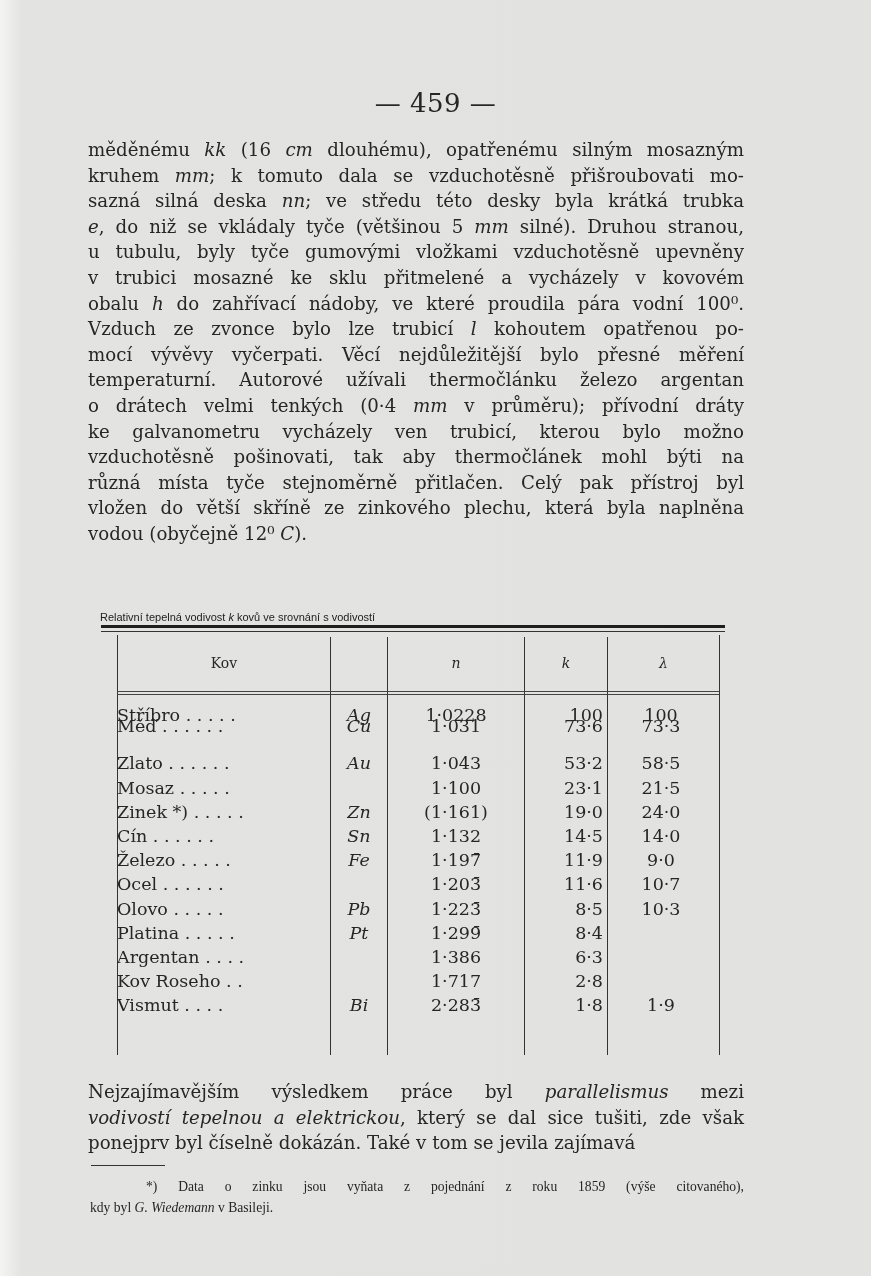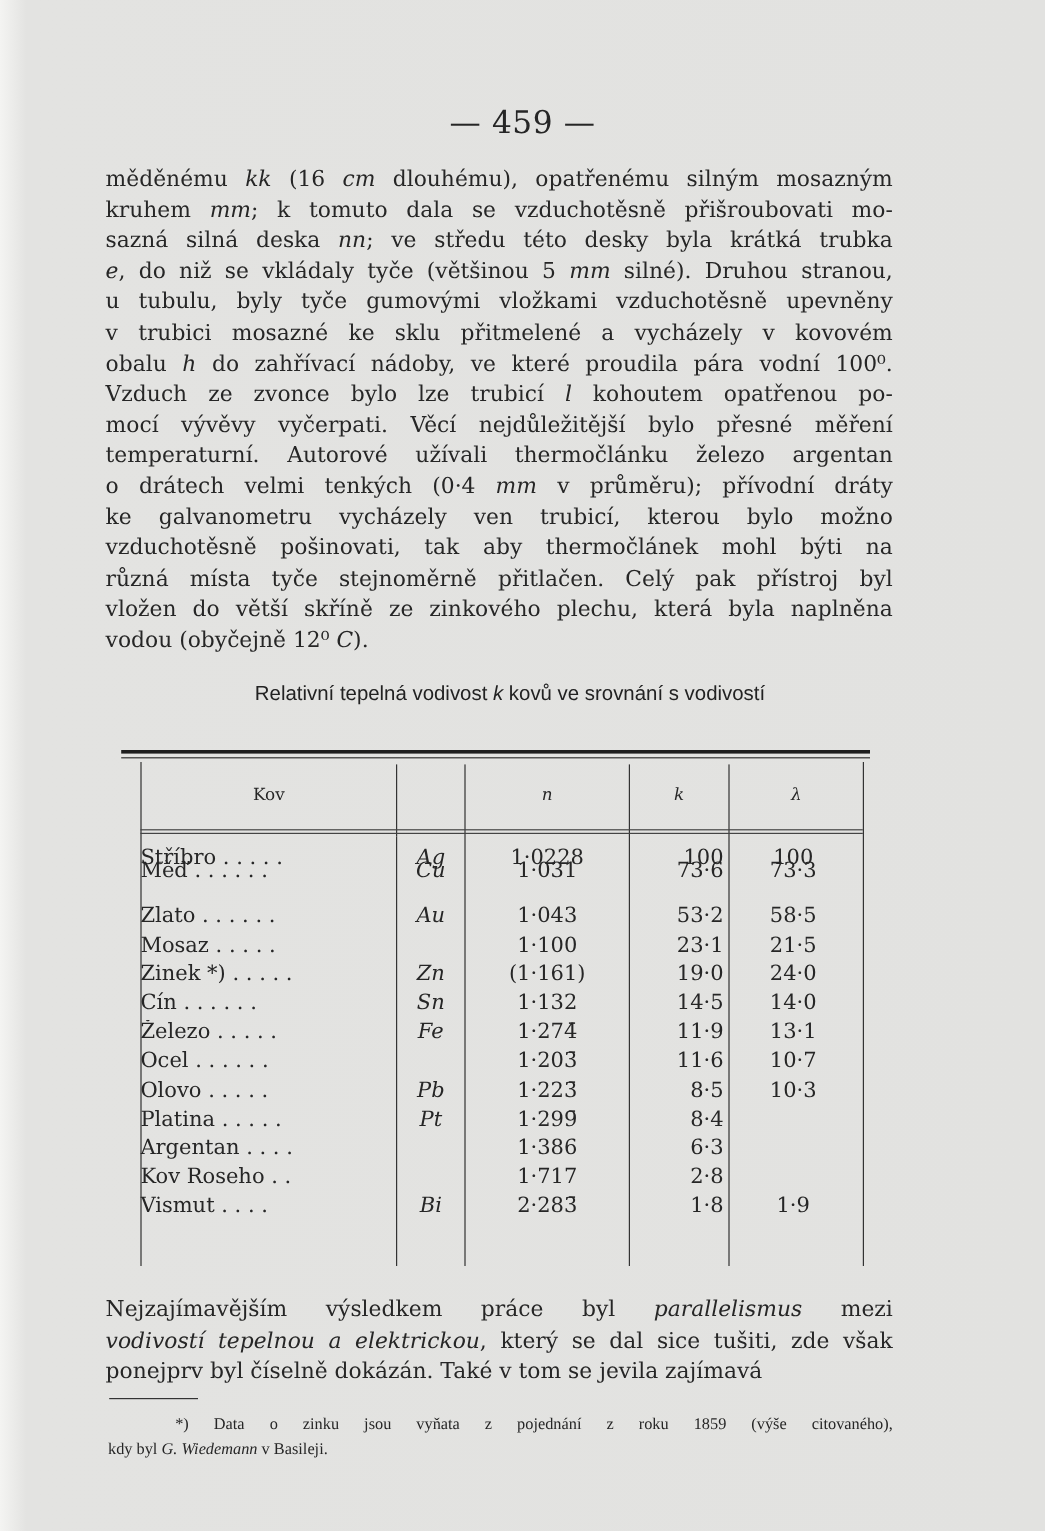--- a/index.html
+++ b/index.html
@@ -13,22 +13,22 @@
   .page { position:absolute; left:0; top:0; width:871px; height:1276px;
     background:linear-gradient(90deg,#f4f4f2 0px,#e3e3e1 22px,#e2e2e0 100%); }
   .pageno { position:absolute; top:88px; left:0; width:871px; text-align:center;
     font-size:26px; letter-spacing:0.5px; }
   .body-text { position:absolute; left:88px; width:656px; font-size:18.2px; line-height:25.6px;
     text-align:justify; }
   .p1 { top:137px; }
   .line { display:block; text-align:justify; text-align-last:justify; white-space:nowrap; }
   .line.last { text-align-last:left; }
   i { font-style:italic; }
-  .caption { position:absolute; top:567px; left:100px; width:650px; text-align:center;
-    font-family:"Liberation Sans", "DejaVu Sans", sans-serif; font-size:17px; line-height:22px; color:#222; }
+  .caption { position:absolute; top:606px; left:100px; width:650px; text-align:left;
+    font-family:"Liberation Sans", "DejaVu Sans", sans-serif; font-size:11px; line-height:22px; color:#222; }
   .tbl { position:absolute; left:101px; top:625px; width:624px; height:432px; }
   .rule-thick { position:absolute; left:0; top:0; width:624px; height:3px; background:#1e1e1e; }
   .rule-thin { position:absolute; left:0; top:6px; width:624px; height:1px; background:#333; }
   .vline { position:absolute; width:1px; background:#333; }
   .hdr-rule1 { position:absolute; left:16px; top:66px; width:602px; height:1px; background:#444; }
   .hdr-rule2 { position:absolute; left:16px; top:69px; width:602px; height:1px; background:#444; }
   .hcell { position:absolute; top:30px; font-size:14px; text-align:center; }
   .row { position:absolute; left:0; width:624px; height:24.2px; font-size:17.5px; }
   .c-name { position:absolute; left:16px; width:214px; white-space:nowrap; overflow:hidden; }
   .c-sym { position:absolute; left:230px; width:56px; text-align:center; font-style:italic; }
@@ -130,23 +130,23 @@
         <div class="row" style="top: 201px;">
           <span class="c-name">Cín . . . . . .</span>
           <span class="c-sym">Sn</span>
           <span class="c-n">1·132</span>
           <span class="c-k">14·5</span>
           <span class="c-l">14·0</span>
         </div>
         <div class="row" style="top: 225.2px;">
           <span class="c-name">Železo . . . . .</span>
           <span class="c-sym">Fe</span>
-          <span class="c-n">1·274̄</span>
+          <span class="c-n">1·197̄</span>
           <span class="c-k">11·9</span>
-          <span class="c-l">13·1</span>
+          <span class="c-l">9·0</span>
         </div>
         <div class="row" style="top: 249.4px;">
           <span class="c-name">Ocel . . . . . .</span>
           <span class="c-sym"></span>
           <span class="c-n">1·203̄</span>
           <span class="c-k">11·6</span>
           <span class="c-l">10·7</span>
         </div>
         <div class="row" style="top: 273.6px;">
           <span class="c-name">Olovo . . . . .</span>

